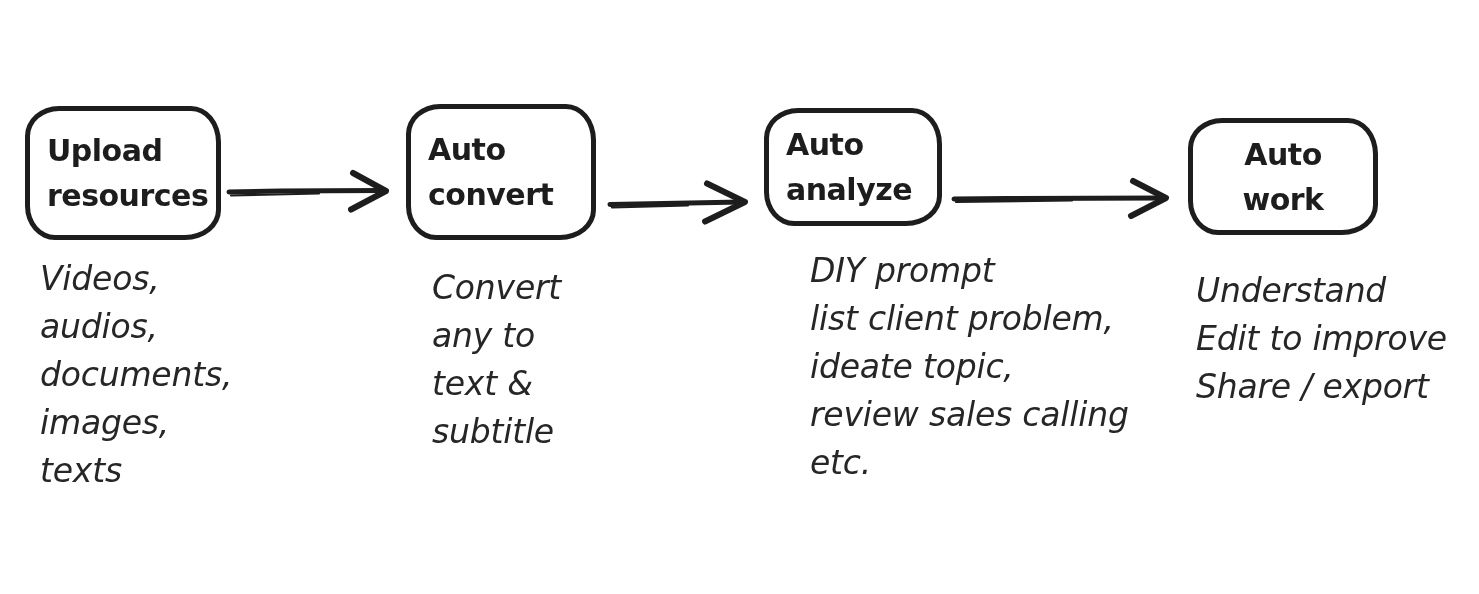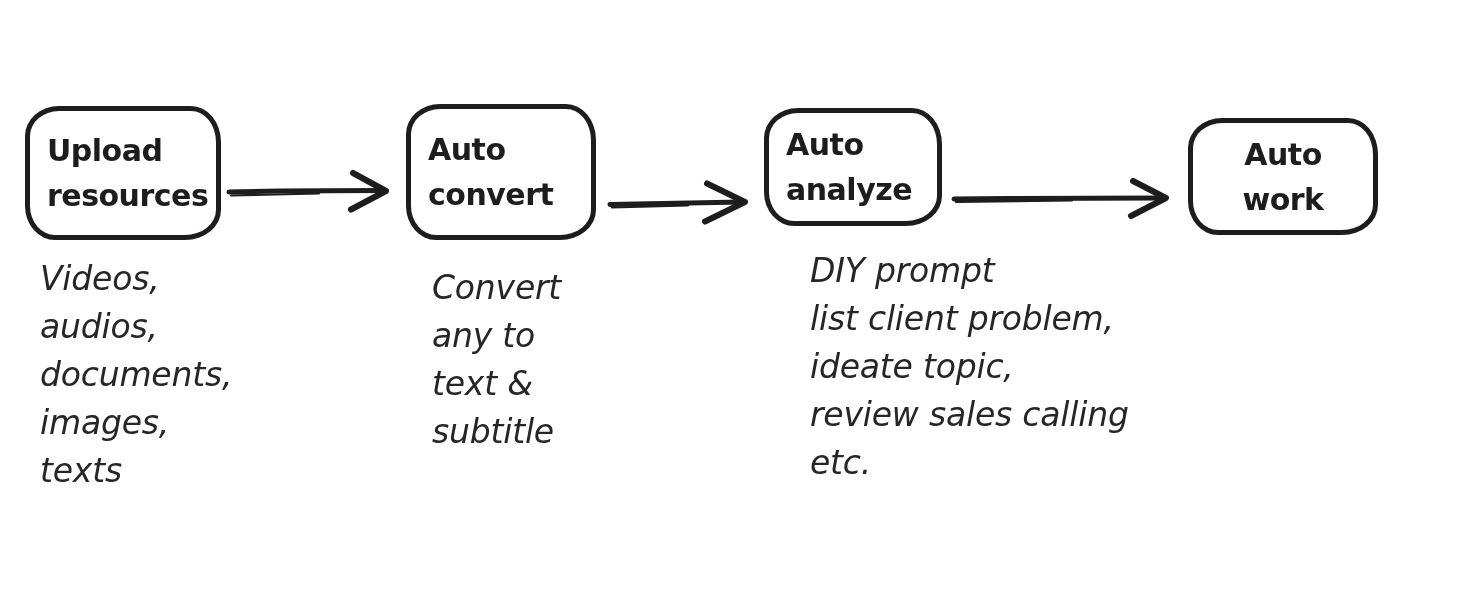--- a/index.html
+++ b/index.html
@@ -123,14 +123,17 @@
       <path d="M4 25 C 75 24, 150 24, 213 24" stroke="currentColor" stroke-width="5" stroke-linecap="round"></path>
       <path d="M6 28 L 122 26.5" stroke="currentColor" stroke-width="2.2" stroke-linecap="round"></path>
       <path d="M183 7 L216 24 L181 42" stroke="currentColor" stroke-width="6" stroke-linecap="round" stroke-linejoin="round"></path>
     </svg>
   </span>
 
   <div id="box-4" class="step-box centered">
     <div class="step-label">Auto
 work</div>
   </div>
+  <div id="desc-4" class="step-desc">Understand
+Edit to improve
+Share / export</div>
 
 </div>
 
 </body></html>

